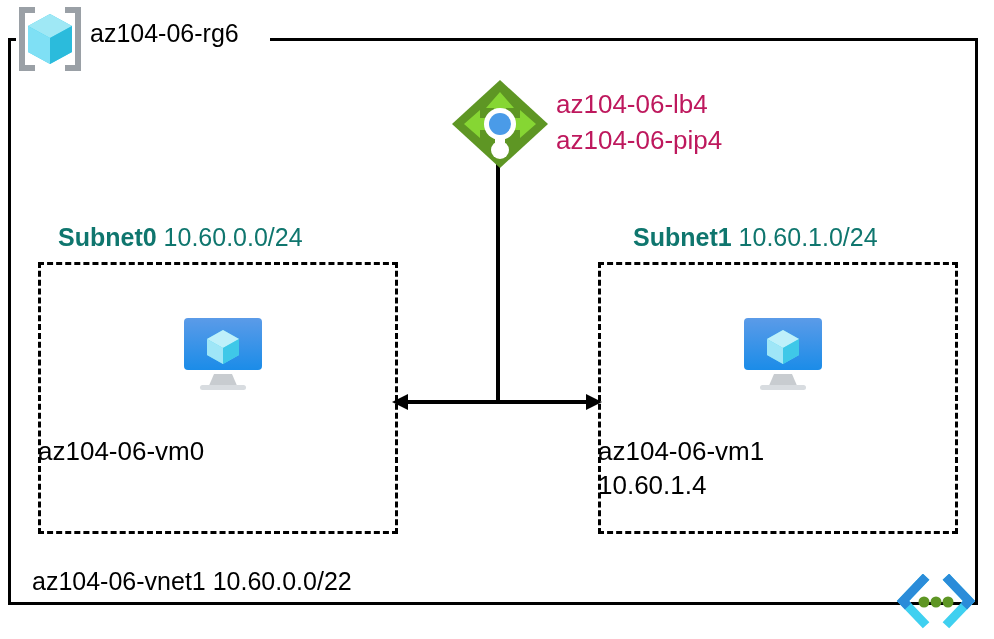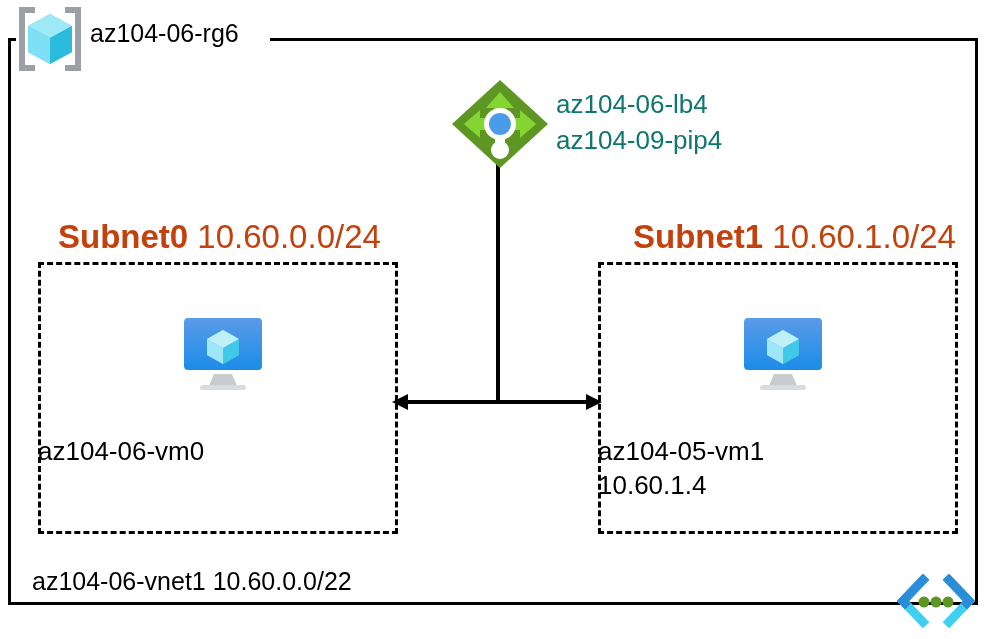--- a/index.html
+++ b/index.html
@@ -88,38 +88,38 @@
     width: 100px;
     height: 92px;
   }
   .lb-labels {
     position: absolute;
     left: 556px;
     top: 86px;
     font-size: 26px;
     line-height: 36px;
     white-space: nowrap;
-    color: #0f766e;
+    color: #be185d;
   }
   .lb-stem {
     position: absolute;
     left: 496px;
     top: 160px;
     width: 4px;
     height: 242px;
     background: #000000;
   }
 
   
   .subnet-title {
     position: absolute;
-    font-size: 33px;
+    font-size: 25px;
     line-height: 30px;
     white-space: nowrap;
-    color: #c2410c;
+    color: #0f766e;
   }
   .subnet-title .name { font-weight: bold; }
   .subnet-title .cidr { font-weight: normal; }
   #subnet0-title { left: 58px;  top: 222px; }
   #subnet1-title { left: 633px; top: 222px; }
 
   
   .subnet-box {
     position: absolute;
     border: 3px dashed #000000;
@@ -217,21 +217,21 @@
 
       <rect x="45" y="52" width="10" height="18" fill="#ffffff"></rect>
       <circle cx="50" cy="72" r="9" fill="#ffffff"></circle>
       <circle cx="50" cy="46" r="16" fill="#ffffff"></circle>
       <circle cx="50" cy="46" r="11" fill="#4A9BE8"></circle>
     </svg>
   </div>
 
   <div class="lb-labels">
     <div>az104-06-lb4</div>
-    <div>az104-09-pip4</div>
+    <div>az104-06-pip4</div>
   </div>
 
   <div class="subnet-title" id="subnet0-title">
     <span class="name">Subnet0</span>
     <span class="cidr"> 10.60.0.0/24</span>
   </div>
   <div class="subnet-box" id="subnet0-box"></div>
   <div class="vm-icon" id="vm0-icon">
     <svg viewBox="0 0 90 80" width="90" height="80">
       <defs>
@@ -269,21 +269,21 @@
       <rect x="6" y="4" width="78" height="52" rx="4" fill="url(#screenGrad1)"></rect>
       <path d="M36 60 L54 60 L60 74 L30 74 Z" fill="#C8CCD0"></path>
       <rect x="22" y="71" width="46" height="5" rx="2.5" fill="#D8DCE0"></rect>
       <polygon points="45,16 61,25 61,41 45,50 29,41 29,25" fill="#5FD8F0"></polygon>
       <polygon points="45,16 61,25 45,34 29,25" fill="#BFF0FA"></polygon>
       <polygon points="45,34 61,25 61,41 45,50" fill="#3FC8E8"></polygon>
       <polygon points="45,34 29,25 29,41 45,50" fill="#9FE6F7"></polygon>
     </svg>
   </div>
   <div class="vm-labels" id="vm1-labels">
-    <div>az104-05-vm1</div>
+    <div>az104-06-vm1</div>
     <div>10.60.1.4</div>
   </div>
 
   <div class="connector">
     <svg viewBox="0 0 214 36" width="214" height="36">
       <line x1="14" y1="18" x2="200" y2="18" stroke="#000000" stroke-width="4"></line>
       <polygon points="2,18 18,10 18,26" fill="#000000"></polygon>
       <polygon points="212,18 196,10 196,26" fill="#000000"></polygon>
     </svg>
   </div>

